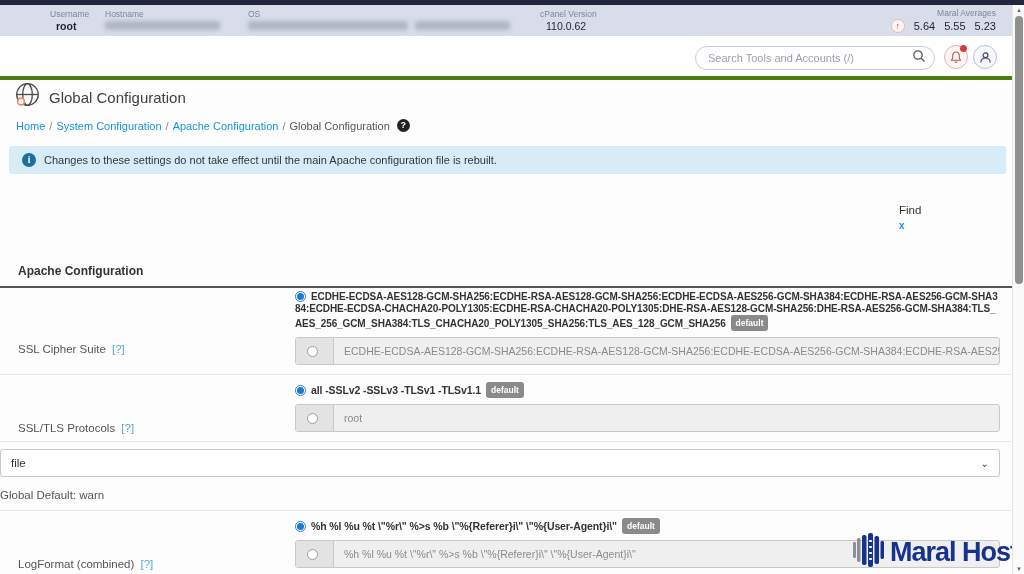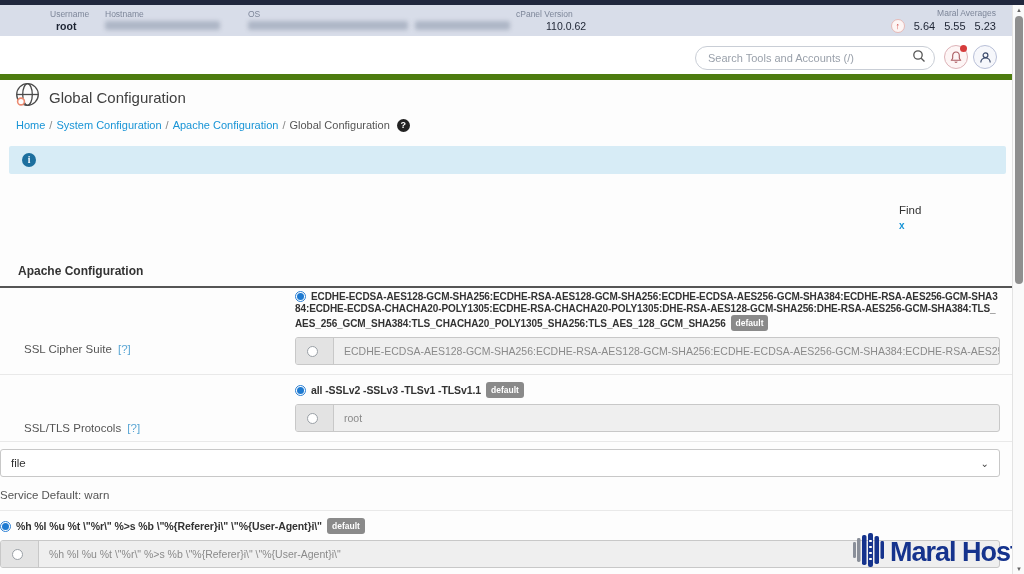--- a/index.html
+++ b/index.html
@@ -14,55 +14,55 @@
   .server-bar { position:absolute; top:5px; left:0; width:1024px; height:47px; background:#d8dde9; }
   .sv-label { position:absolute; top:4px; font-size:8.5px; color:#7d8699; }
   .sv-value { position:absolute; top:15px; font-size:10.5px; color:#1d2433; font-weight:bold; }
   .blur-blob { position:absolute; height:9px; border-radius:2px; background:#aeb6c6; filter:blur(2px); }
   .load-box { position:absolute; right:28px; top:3px; text-align:right; }
   .load-label { font-size:8.5px; color:#7d8699; }
   .load-vals { font-size:11px; color:#1d2433; margin-top:1px; display:flex; align-items:center; gap:9px; justify-content:flex-end; }
   .up-arrow { width:14px; height:14px; border:1px solid #e6b9b6; border-radius:50%; background:#fdf5f4; color:#cf4743; font-size:9px; line-height:12px; text-align:center; font-weight:bold; }
 
   
-  .search-band { position:absolute; top:36px; left:0; width:1024px; height:44px; background:#ffffff; border-bottom:6px solid #4d7c0f; }
+  .search-band { position:absolute; top:36px; left:0; width:1024px; height:44px; background:#ffffff; border-bottom:4px solid #4d7c0f; }
   .search-wrap { position:absolute; left:695px; top:10px; width:240px; height:24px; border:1px solid #c9ced6; border-radius:12px; background:#fff; display:flex; align-items:center; }
   .search-input { border:none; outline:none; background:transparent; flex:1; font-size:11px; color:#555; padding:0 4px 0 12px; font-family:inherit; }
   .search-input::placeholder { color:#9aa1ab; }
   .search-icon { width:22px; color:#555; }
   .icon-btn { position:absolute; top:9px; width:24px; height:24px; border-radius:50%; background:#fff; display:flex; align-items:center; justify-content:center; }
   .bell-btn { left:944px; border:1px solid #ddb3b8; background:#fdf5f5; }
   .bell-dot { position:absolute; top:-1px; right:0px; width:7px; height:7px; border-radius:50%; background:#d63c3c; }
   .user-btn { left:973px; border:1px solid #b9c0d8; background:#f6f7fb; }
 
   
   .page-header { position:absolute; top:82px; left:14px; display:flex; align-items:center; gap:8px; }
   .page-title { font-size:15px; color:#404040; }
-  .breadcrumb { position:absolute; top:119px; left:16px; font-size:11px; color:#777; display:flex; gap:4px; }
+  .breadcrumb { position:absolute; top:119px; left:16px; font-size:11px; color:#777; display:flex; align-items:center; gap:4px; }
   .crumb-link { color:#1894d6; text-decoration:none; cursor:pointer; }
   .crumb-sep { color:#888; }
   .crumb-current { color:#555; }
   .crumb-help { width:13px; height:13px; border-radius:50%; background:#222; color:#fff; font-size:9px; font-weight:bold; text-align:center; line-height:13px; margin-left:3px; }
 
   
   .banner { position:absolute; top:146px; left:9px; width:997px; height:28px; background:#d7ecf6; border-radius:2px; display:flex; align-items:center; padding-left:13px; gap:8px; }
   .banner-icon { width:14px; height:14px; min-width:14px; border-radius:50%; background:#1d6f9e; color:#fff; font-size:9.5px; font-weight:bold; text-align:center; line-height:14px; font-family:"Liberation Serif",serif; }
   .banner-text { font-size:11px; color:#33373b; }
 
   
   .find-box { position:absolute; top:204px; left:899px; width:100px; }
   .find-label { font-size:11.5px; color:#333; margin-bottom:3px; }
   .find-input { width:100px; height:26px; border:1px solid #63a8dc; border-radius:4px; box-shadow:0 0 5px rgba(82,168,236,.65); outline:none; font-size:11px; color:#333; padding:0 8px; font-family:inherit; }
   .find-clear { margin-top:4px; font-size:10px; color:#1894d6; font-weight:bold; cursor:pointer; width:10px; }
 
   
   .section-head { position:absolute; top:258px; left:0; width:1012px; padding:6px 0 8px 18px; border-bottom:2px solid #555; font-size:12px; font-weight:bold; color:#333; background:#fdfdfd; }
   .cfg-table { position:absolute; top:284px; left:0; width:1012px; }
   .cfg-row { display:flex; border-bottom:1px solid #e9e9e9; align-items:center; }
-  .cfg-label-col { width:295px; min-width:295px; padding-left:24px; font-size:11.5px; color:#555;margin-top:40px; }
+  .cfg-label-col { width:295px; min-width:295px; padding-left:18px; font-size:11.5px; color:#555;margin-top:40px; }
   .help-mark { color:#5aa6d4; margin-left:3px; }
   .cfg-content-col { flex:1; padding:7px 12px 9px 0; min-width:0; }
 
   .opt-default { font-size:10px; font-weight:bold; color:#333; line-height:12px; word-break:break-all; letter-spacing:-0.1px; }
   .radio { display:inline-block; width:11px; height:11px; border-radius:50%; border:1px solid #9aa0a6; background:#fff; vertical-align:-2px; margin-right:5px; }
   .radio.checked { border-color:#2a7fd4; position:relative; }
   .radio.checked::after { content:''; position:absolute; left:1px; top:1px; width:7px; height:7px; border-radius:50%; background:#1e7ad1; }
   .badge { display:inline-block; background:#8a8a8a; color:#fff; font-size:8.5px; font-weight:bold; border-radius:3px; padding:2px 5px; margin-left:5px; vertical-align:1px; letter-spacing:0; }
 
   .input-group { display:flex; height:28px; border:1px solid #c8c8c8; border-radius:3px; margin-top:6px; overflow:hidden; background:#efefef; }
@@ -91,21 +91,21 @@
   <div class="top-strip"></div>
 
   <div class="server-bar">
     <span class="sv-label" style="left:50px">Username</span>
     <span class="sv-value" style="left:56px">root</span>
     <span class="sv-label" style="left:105px">Hostname</span>
     <span class="blur-blob" style="left:105px; top:16px; width:115px;"></span>
     <span class="sv-label" style="left:248px">OS</span>
     <span class="blur-blob" style="left:248px; top:16px; width:160px;"></span>
     <span class="blur-blob" style="left:415px; top:16px; width:95px;"></span>
-    <span class="sv-label" style="left:516px">cPanel Version</span>
+    <span class="sv-label" style="left:540px">cPanel Version</span>
     <span class="sv-value" style="left:546px; font-weight:normal;">110.0.62</span>
     <div class="load-box">
       <div class="load-label">Maral Averages</div>
       <div class="load-vals">
         <span class="up-arrow">↑</span>
         <span>5.64</span>
         <span>5.55</span>
         <span>5.23</span>
       </div>
     </div>
@@ -156,20 +156,21 @@
     <a class="crumb-link">System Configuration</a>
     <span class="crumb-sep">/</span>
     <a class="crumb-link">Apache Configuration</a>
     <span class="crumb-sep">/</span>
     <span class="crumb-current">Global Configuration</span>
     <span class="crumb-help">?</span>
   </div>
 
   <div class="banner">
     <span class="banner-icon">i</span>
+    <span class="banner-text">Changes to these settings do not take effect until the main Apache configuration file is rebuilt.</span>
   </div>
 
   <div class="find-box">
     <div class="find-label">Find</div>
     <div class="find-clear">x</div>
   </div>
 
   <div class="section-head">Apache Configuration</div>
 
   <div class="cfg-table">
@@ -209,25 +210,29 @@
         </div>
       </div>
     </div>
 
     <div class="cfg-row" style="min-height:65px;">
       <div class="cfg-content-col">
         <div class="select-box">
           <span>file</span>
           <span class="select-chevron">⌄</span>
         </div>
-        <div class="helper-text">Service Default: warn</div>
+        <div class="helper-text">Global Default: warn</div>
       </div>
     </div>
 
     <div class="cfg-row" style="min-height:58px;">
+      <div class="cfg-label-col">
+        <span>LogFormat (combined)</span>
+        <span class="help-mark">[?]</span>
+      </div>
       <div class="cfg-content-col">
         <div class="opt-default" style="font-size:10.5px;">
           <span class="radio checked"></span><span>%h %l %u %t \"%r\" %&gt;s %b \"%{Referer}i\" \"%{User-Agent}i\"</span><span class="badge">default</span>
         </div>
         <div class="input-group">
           <div class="ig-addon">
               <span class="radio"></span>
             </div>
           <div class="ig-value">%h %l %u %t \"%r\" %&gt;s %b \"%{Referer}i\" \"%{User-Agent}i\"</div>
         </div>

